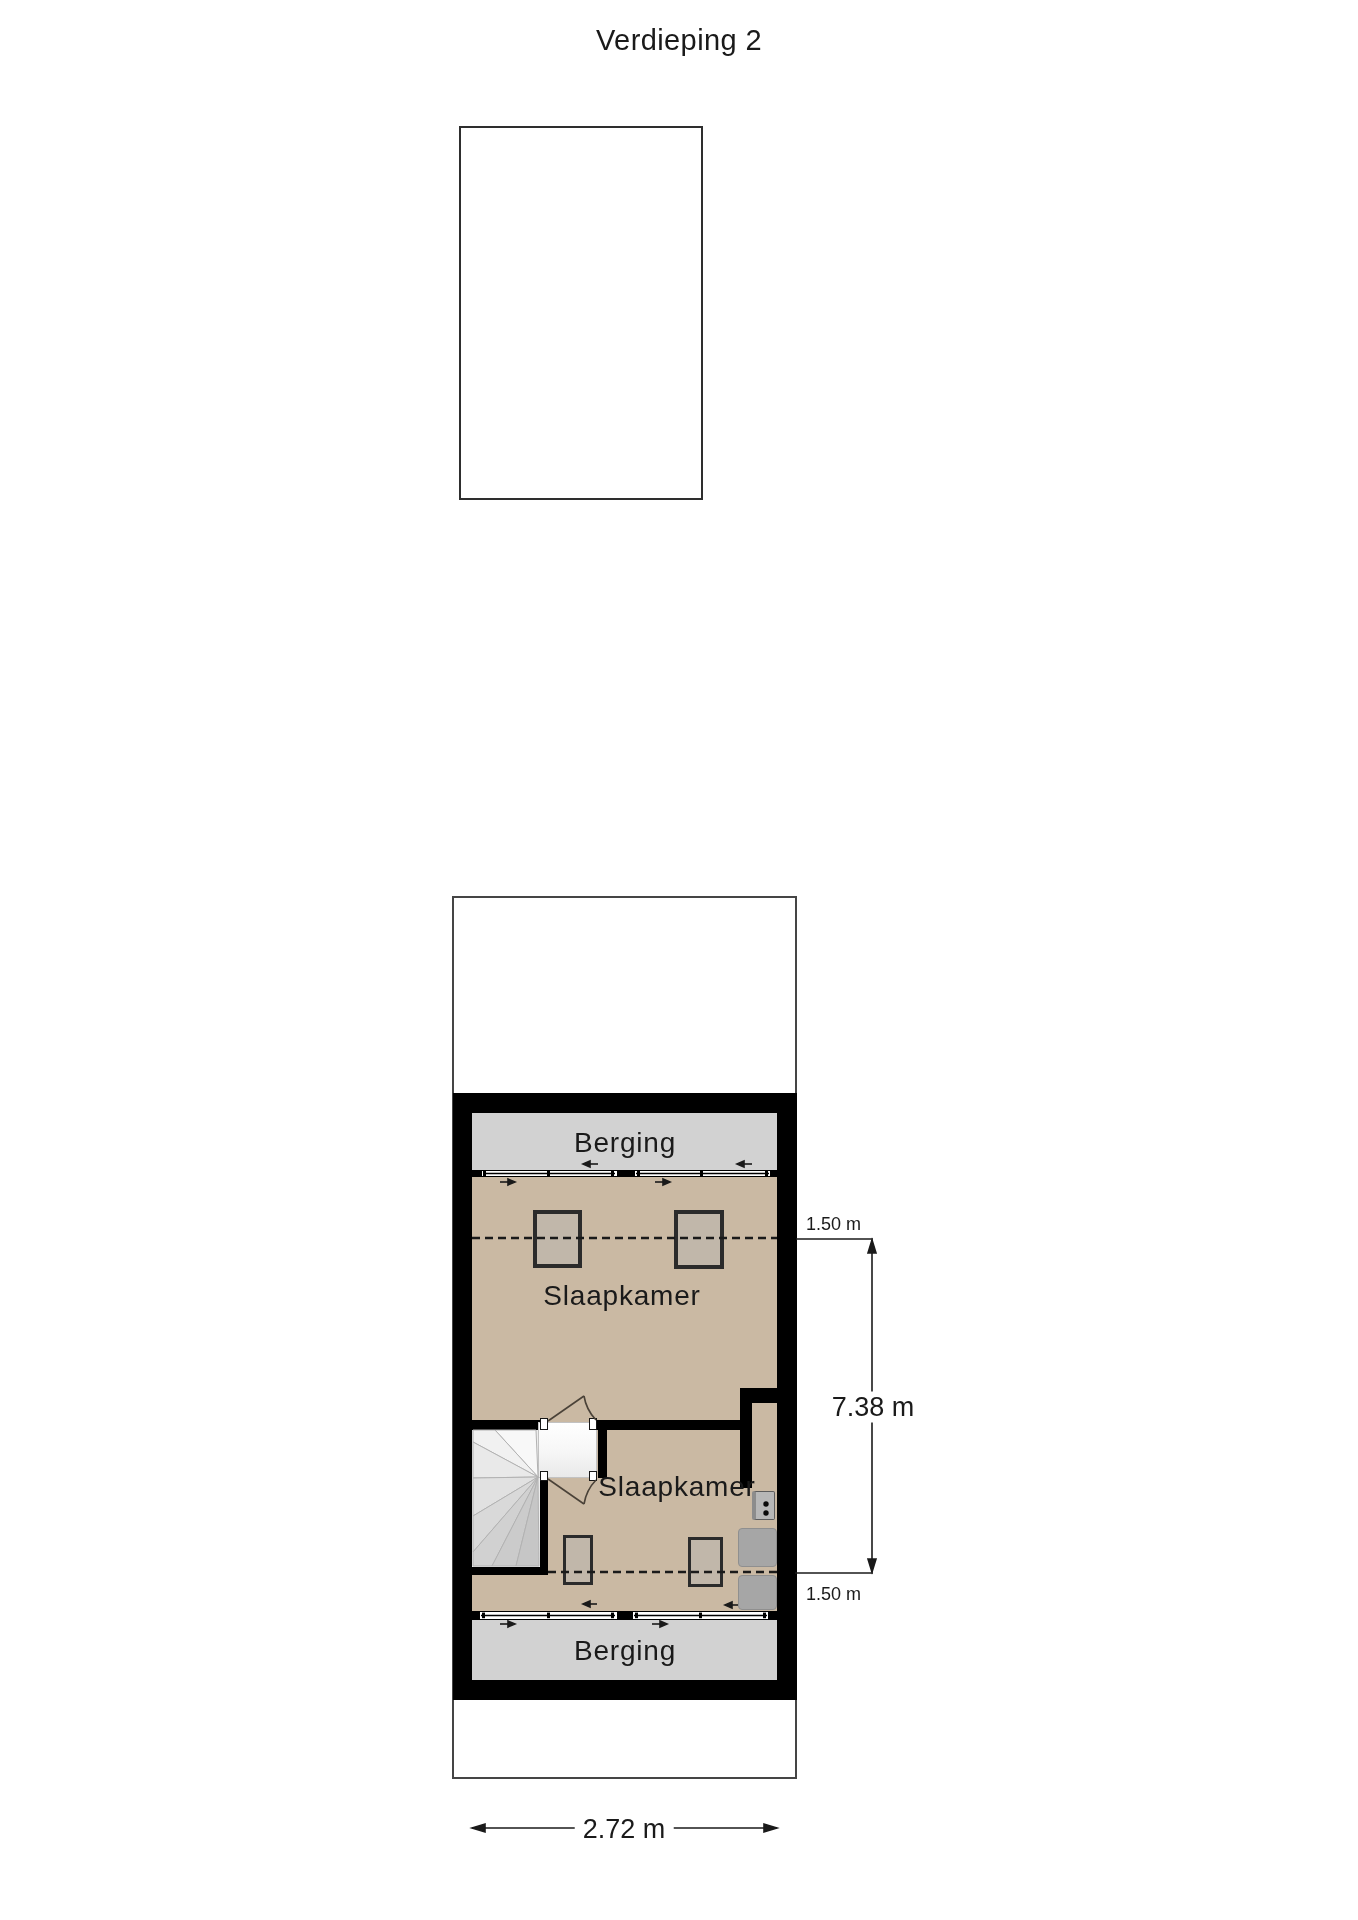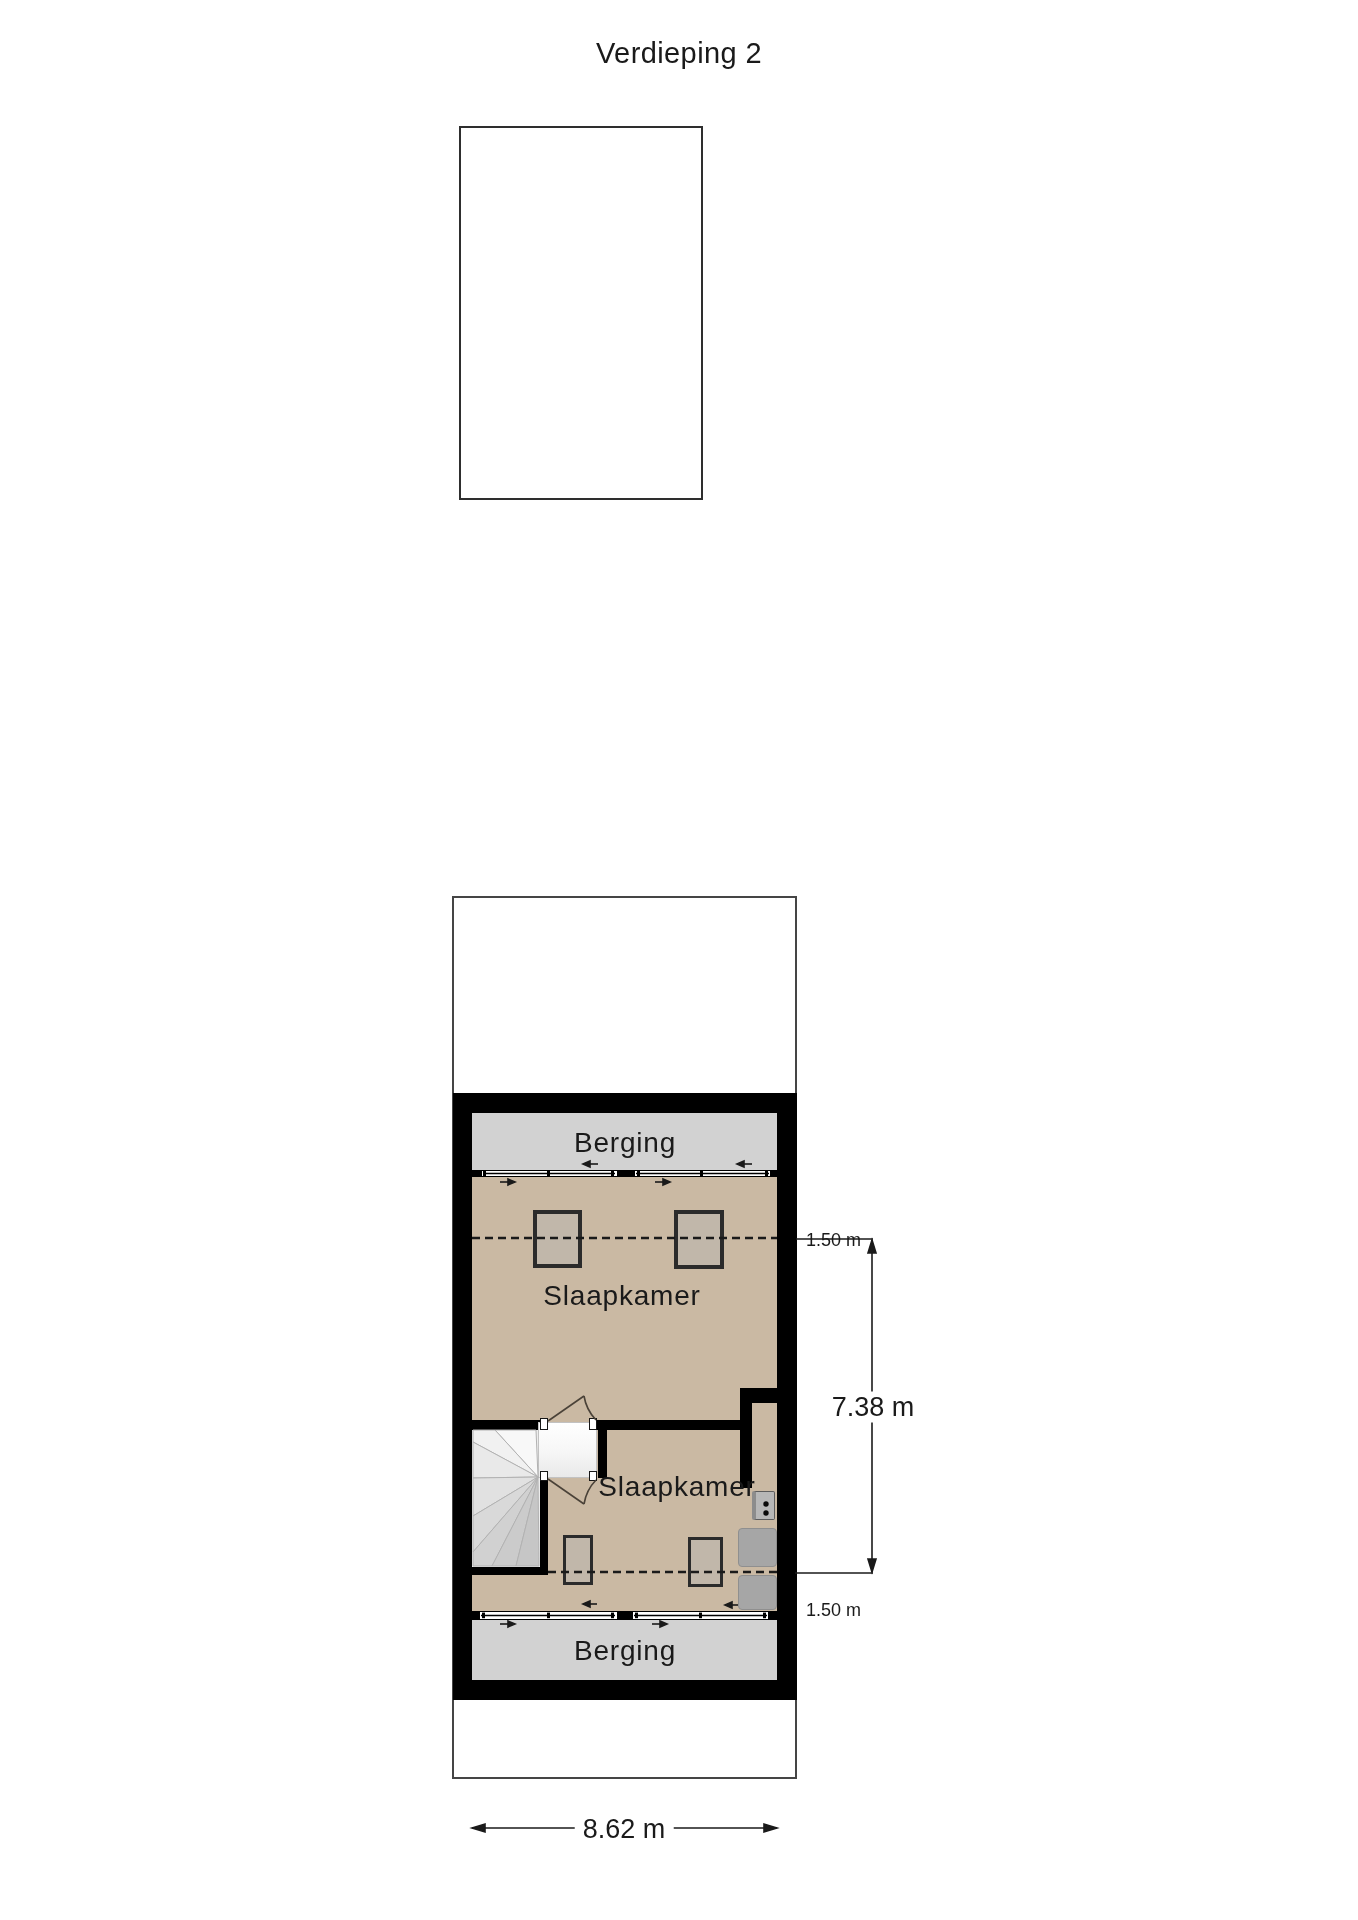--- a/index.html
+++ b/index.html
@@ -4,37 +4,37 @@
 <style>
   :root{
     --wall:#000000; --floor:#cab9a3; --storage-floor:#d2d2d2; --stairs:#ededed;
     --furniture-fill:#c1b7aa; --furniture-border:#2b2b2b; --cabinet:#a6a6a6;
     --line:#1a1a1a; --text:#1a1a1a; --window:#ffffff; --page-bg:#ffffff;
   }
   html,body{margin:0;padding:0;background:var(--page-bg);}
   #canvas{position:relative;width:1358px;height:1920px;background:var(--page-bg);overflow:hidden;
           font-family:"Liberation Sans", sans-serif;color:var(--text);}
   .abs{position:absolute;box-sizing:border-box;}
-  .title{top:37px;left:0;right:0;text-align:center;font-size:29px;letter-spacing:.4px;color:var(--text);}
+  .title{top:24px;left:0;right:0;text-align:center;font-size:29px;letter-spacing:.4px;color:var(--text);}
   .outline{border:2px solid #2e2e2e;background:#ffffff;}
   .roof-outline{border:2px solid #454545;background:#ffffff;}
   .plan-body{background:var(--wall);}
   .floor-tan{background:var(--floor);}
   .floor-gray{background:var(--storage-floor);}
   .window-band{background:var(--window);border-top:1.4px solid #000;border-bottom:1.4px solid #000;}
   .wall{background:var(--wall);}
   .room-label{position:absolute;transform:translate(-50%,-50%);font-size:28px;letter-spacing:.8px;white-space:nowrap;color:var(--text);}
   .bed{background:var(--furniture-fill);border:4px solid var(--furniture-border);}
   .bed.small{border-width:3px;}
   .cabinet{background:var(--cabinet);border:1px solid #8f8f8f;border-radius:4px;}
   .appliance{background:#b7b7b7;border:1px solid #5c5c5c;border-left:4px solid #8c8c8c;border-radius:2px;}
   .stairbox{background:var(--stairs);}
   .landing{background:linear-gradient(180deg,#ffffff 0%,#f6f6f6 55%,#e9e9e9 100%);border:1px solid #c2c2c2;}
   .jamb{background:#ffffff;border:1.6px solid #161616;}
-  .dim-small{position:absolute;font-size:18px;white-space:nowrap;transform:translate(0,-50%);color:var(--text);margin-top:16px;}
+  .dim-small{position:absolute;font-size:18px;white-space:nowrap;transform:translate(0,-50%);color:var(--text);}
   .dim-big{position:absolute;font-size:27px;white-space:nowrap;transform:translate(-50%,-50%);
            background:var(--page-bg);padding:0 8px;color:var(--text);}
   svg{position:absolute;left:0;top:0;}
 </style>
 </head>
 <body>
 
 <div id="canvas">
 
   <div class="abs title">Verdieping 2</div>
@@ -177,15 +177,15 @@
   </svg>
 
   <div class="room-label" style="left:625px;top:1143px;">Berging</div>
   <div class="room-label" style="left:622px;top:1296px;">Slaapkamer</div>
   <div class="room-label" style="left:677px;top:1487px;">Slaapkamer</div>
   <div class="room-label" style="left:625px;top:1651px;">Berging</div>
 
   <div class="dim-small" style="left:806px;top:1224px;">1.50 m</div>
   <div class="dim-big" style="left:873px;top:1407px;">7.38 m</div>
   <div class="dim-small" style="left:806px;top:1594px;">1.50 m</div>
-  <div class="dim-big" style="left:624px;top:1829px;">8.62 m</div>
+  <div class="dim-big" style="left:624px;top:1829px;">2.72 m</div>
 
 </div>
 
 </body></html>

